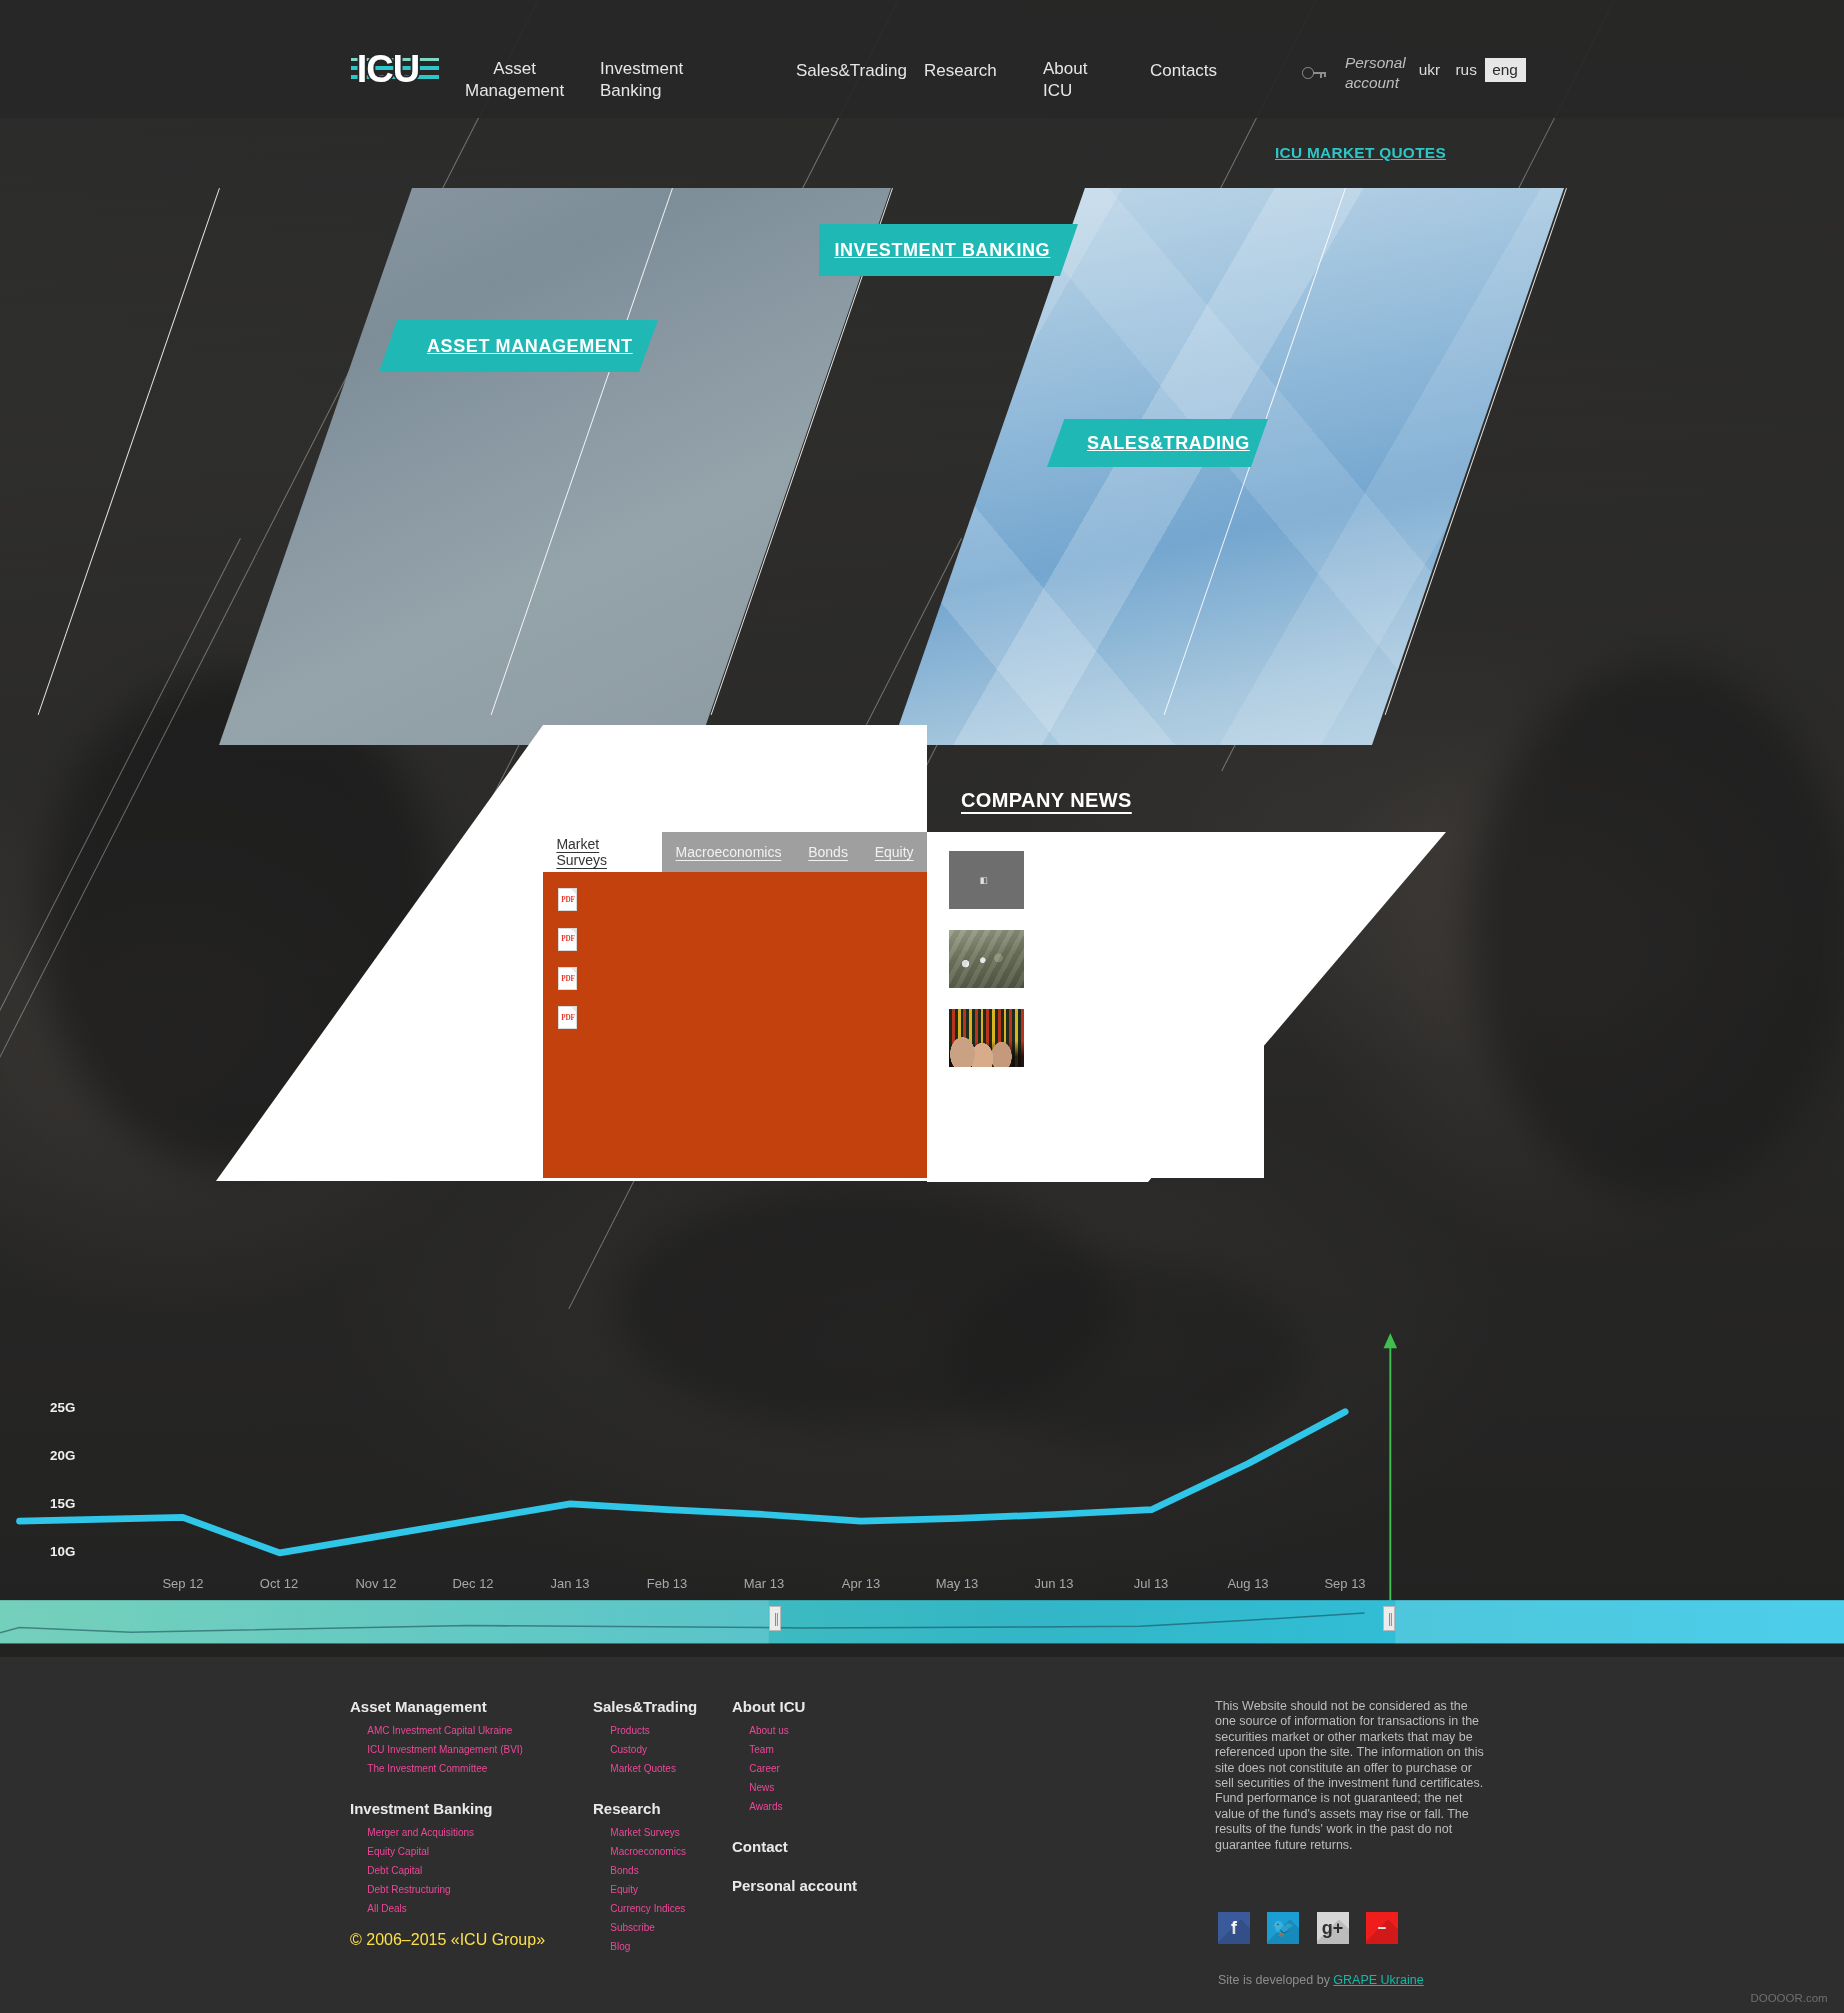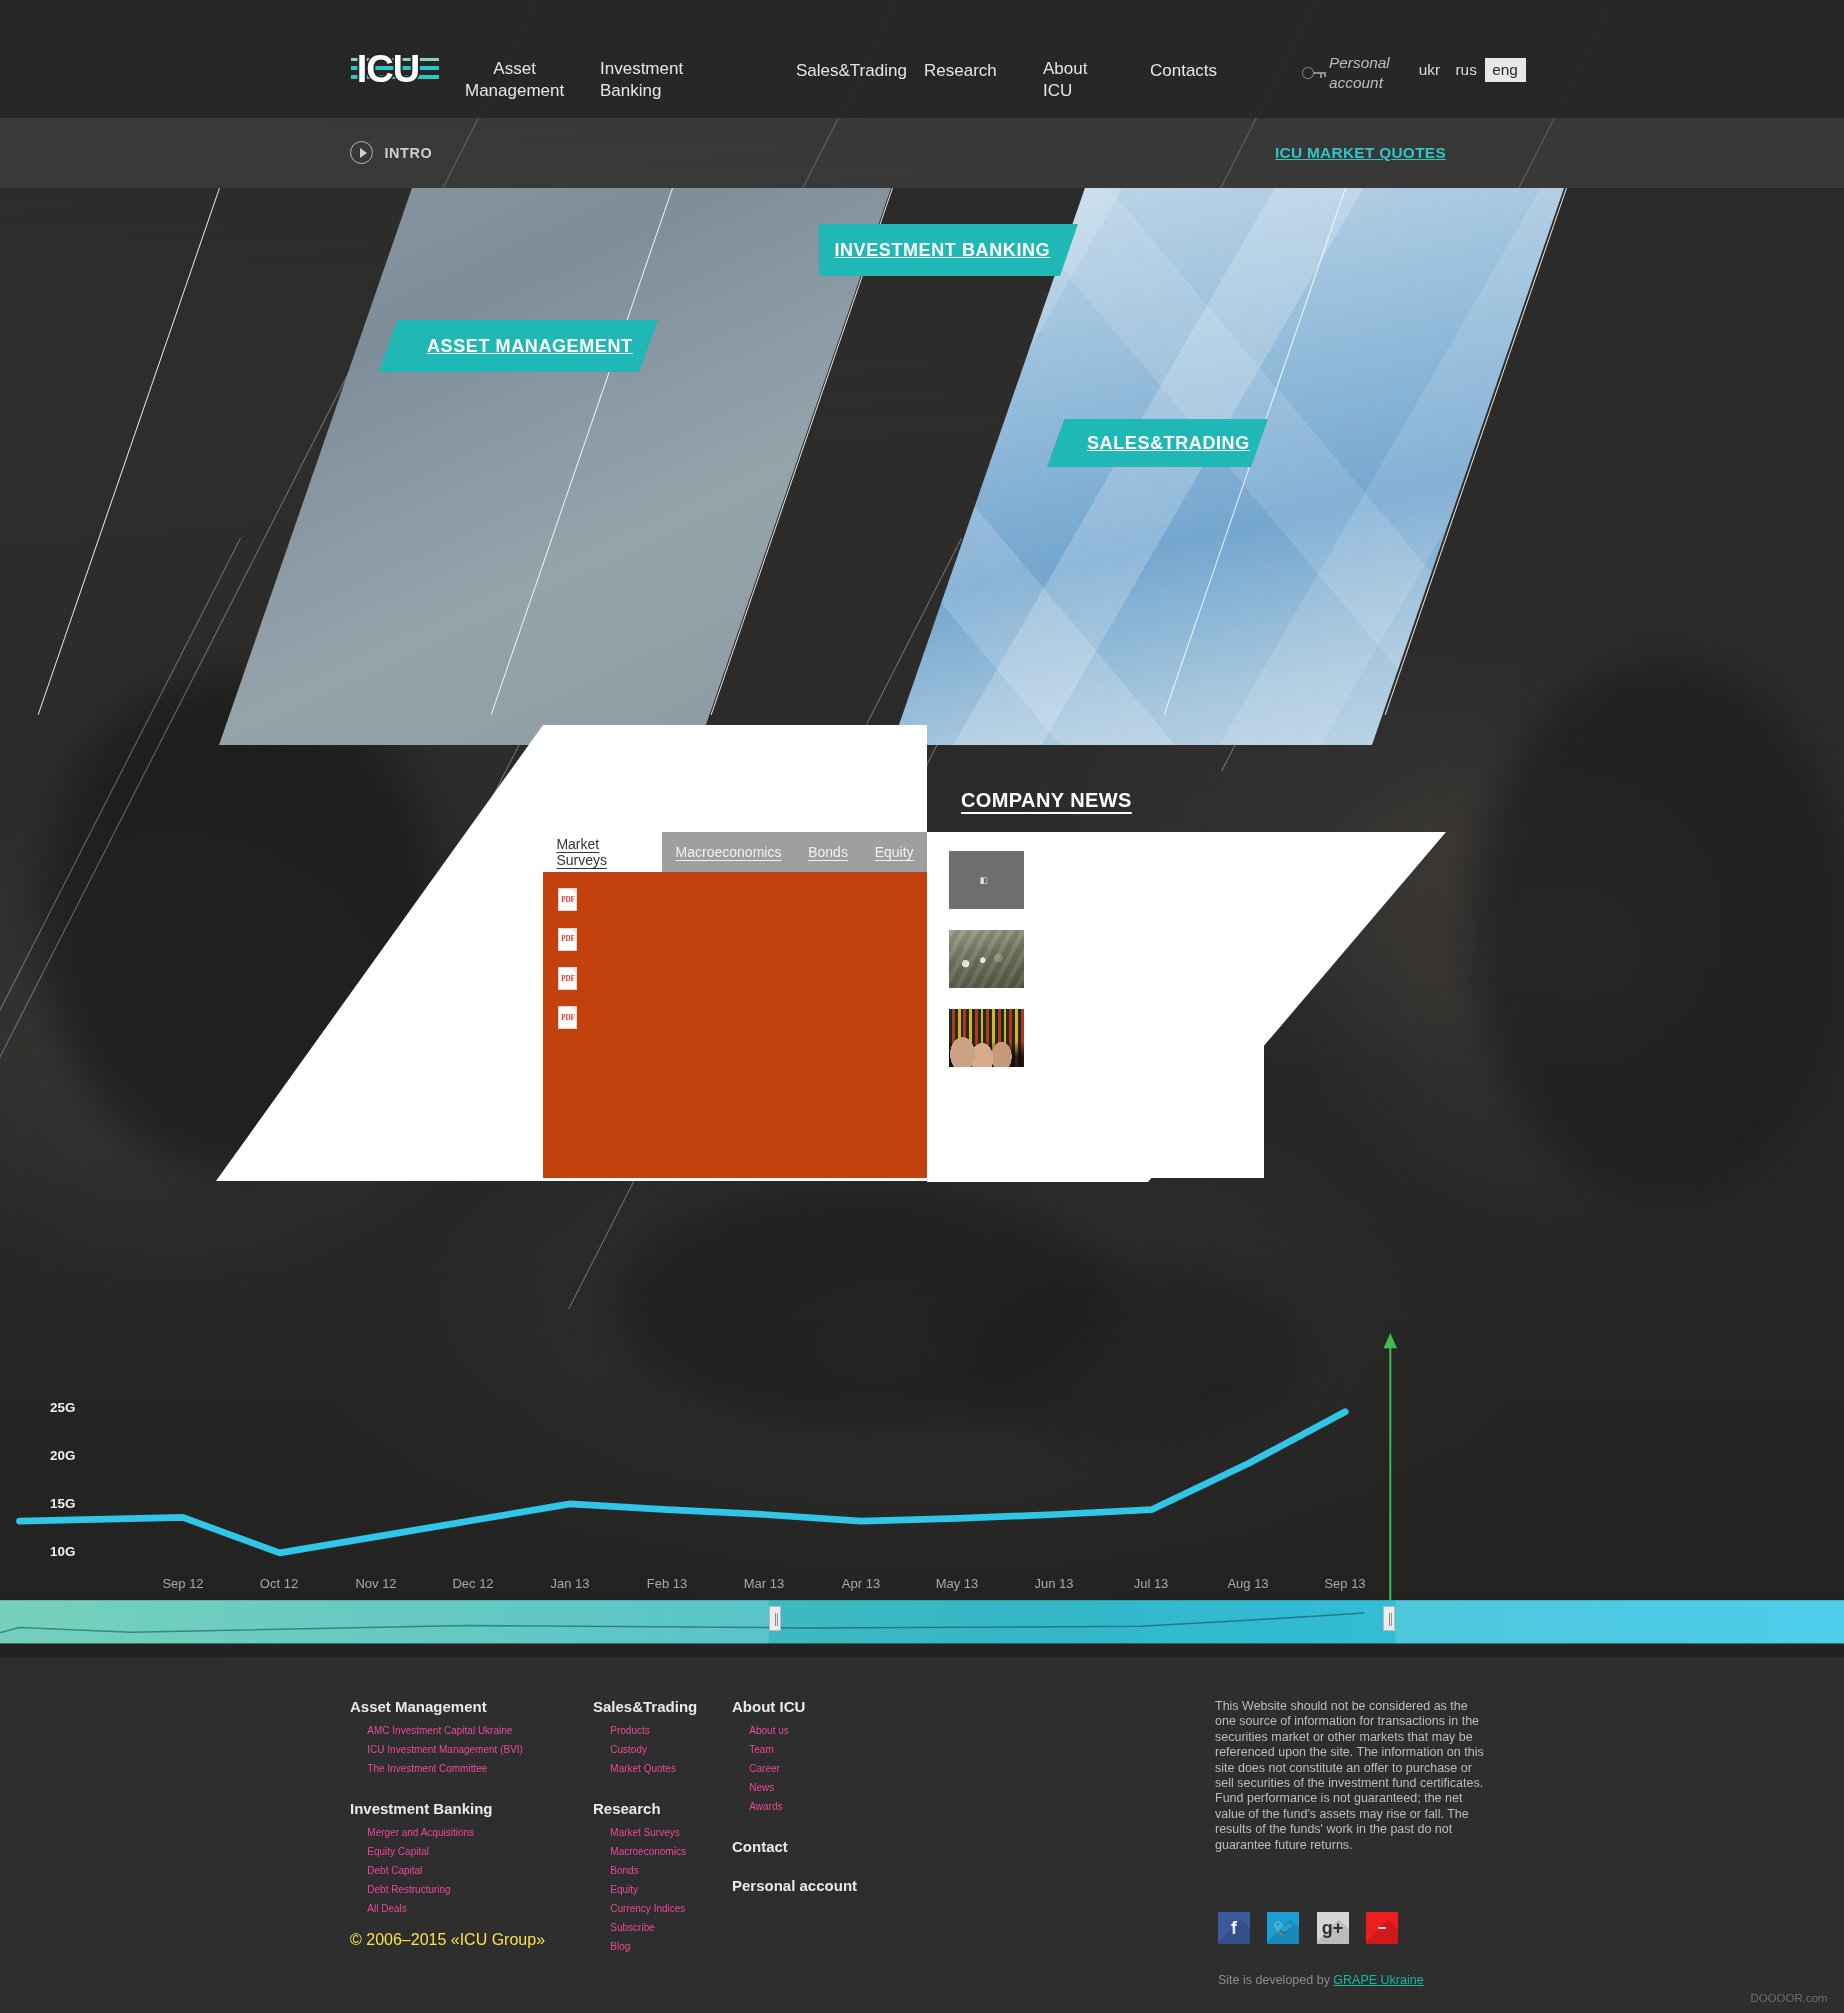--- a/index.html
+++ b/index.html
@@ -66,21 +66,21 @@
     color: #ffffff; letter-spacing: -1px; line-height: 42px;
     text-shadow: -1.9px 0 0 #272727, 1.9px 0 0 #272727, 0 -1.9px 0 #272727, 0 1.9px 0 #272727;
   }
 
   .nav { position: absolute; top: 0; left: 0; height: 118px; }
   .nav-item {
     position: absolute; color: #e6e6e6; font-size: 17px; line-height: 22px;
     text-decoration: none; cursor: pointer; white-space: pre-line;
   }
 
-  .pa-wrap { position: absolute; left: 1302px; top: 53px; display: flex; align-items: center; gap: 4px; }
+  .pa-wrap { position: absolute; left: 1302px; top: 53px; display: flex; align-items: center; gap: 20px; }
   .key-icon { width: 23px; height: 13.4px; position: relative; flex: none; }
   .key-icon .ring {
     position: absolute; left: 0; top: 1px; width: 11.5px; height: 11.5px;
     border: 1.9px solid #8e8e8e; border-radius: 50%;
   }
   .key-icon .shaft { position: absolute; left: 10.6px; top: 5.8px; width: 12.5px; height: 1.9px; background: #8e8e8e; }
   .key-icon .t1 { position: absolute; left: 18px; top: 5.8px; width: 1.9px; height: 5.8px; background: #8e8e8e; }
   .key-icon .t2 { position: absolute; left: 22px; top: 5.8px; width: 1.9px; height: 4.8px; background: #8e8e8e; }
   .pa-text { color: #bdbdbd; font-size: 15.4px; font-style: italic; line-height: 20px; white-space: pre-line; cursor: pointer; }
 
@@ -341,26 +341,20 @@
 account</span>
       </div>
       <div class="langs" id="langs">
           <span class="lang">ukr</span>
           <span class="lang">rus</span>
           <span class="lang active">eng</span>
         </div>
     </div>
   </div>
 
-  <div class="subbar">
-    <div class="intro">
-      <span class="play-circle"></span>
-      <span class="intro-label">INTRO</span>
-    </div>
-  </div>
   <a class="quotes-link">ICU MARKET QUOTES</a>
 
   <div class="hero">
     <div class="hero-shape hs1">
         <div class="fill"></div>
       </div>
     <div class="hero-shape hs2">
         <div class="fill"></div>
       </div>
     <div class="hero-edge" style="left:219px;"></div>

